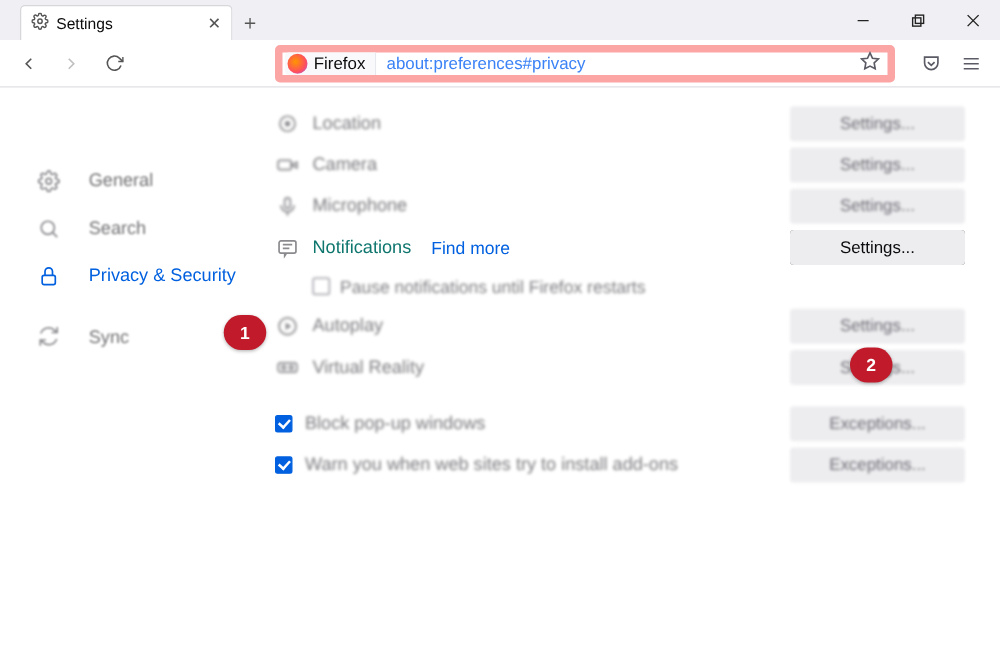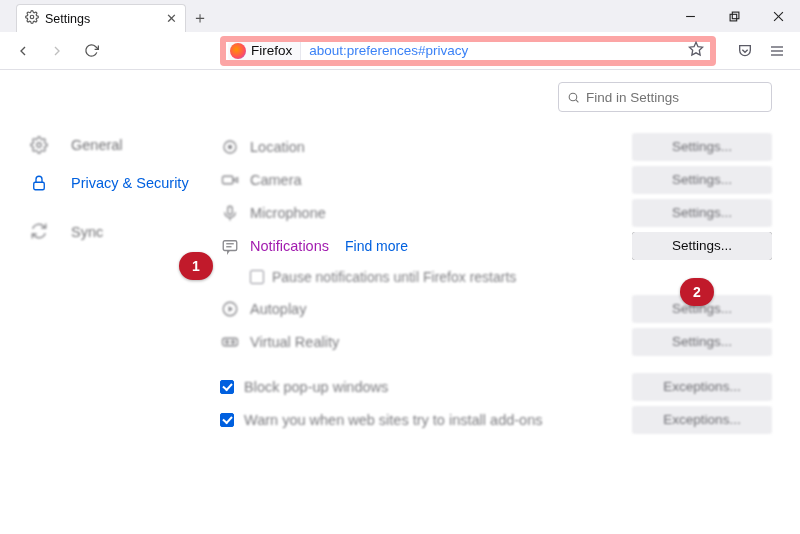--- a/index.html
+++ b/index.html
@@ -120,21 +120,21 @@
   }
   .perm-row{
     display:flex;align-items:center;
     height:33px;
     gap:10px;
     padding-left:4px;
   }
   .perm-row .ic{width:20px;height:20px;display:flex;align-items:center;justify-content:center;color:#8b8b8f;}
   .perm-row .ic svg{width:18px;height:18px;stroke:#8b8b8f;fill:none;stroke-width:1.8;}
   .perm-label{color:#7b7b7f;font-size:14.5px;}
-  .perm-label.sharp{color:#a21caf;filter:none;}
+  .perm-label.sharp{color:#0f766e;filter:none;}
   .blur .perm-label, .blur .ic{filter:blur(1.1px);}
   .learn{color:#0060df;font-size:14px;margin-left:6px;}
   .btn-settings{
     margin-left:auto;
     width:140px;height:28px;
     background:#ededf0;
     border-radius:3px;
     display:flex;align-items:center;justify-content:center;
     font-size:13.5px;color:#6d6d72;
   }
@@ -252,48 +252,46 @@
 <div class="content">
 
   <div class="sidebar">
     <div class="side-item" style="filter:blur(0.8px);">
       <svg viewBox="0 0 24 24">
           <circle cx="12" cy="12" r="3"></circle>
           <path d="M19.4 15a1.7 1.7 0 0 0 .34 1.87l.06.06a2 2 0 1 1-2.83 2.83l-.06-.06a1.7 1.7 0 0 0-1.87-.34 1.7 1.7 0 0 0-1 1.56V21a2 2 0 1 1-4 0v-.09a1.7 1.7 0 0 0-1.11-1.56 1.7 1.7 0 0 0-1.87.34l-.06.06a2 2 0 1 1-2.83-2.83l.06-.06a1.7 1.7 0 0 0 .34-1.87 1.7 1.7 0 0 0-1.56-1H3a2 2 0 1 1 0-4h.09a1.7 1.7 0 0 0 1.56-1.11 1.7 1.7 0 0 0-.34-1.87l-.06-.06a2 2 0 1 1 2.83-2.83l.06.06a1.7 1.7 0 0 0 1.87.34H9a1.7 1.7 0 0 0 1-1.56V3a2 2 0 1 1 4 0v.09a1.7 1.7 0 0 0 1 1.56 1.7 1.7 0 0 0 1.87-.34l.06-.06a2 2 0 1 1 2.83 2.83l-.06.06a1.7 1.7 0 0 0-.34 1.87V9a1.7 1.7 0 0 0 1.56 1H21a2 2 0 1 1 0 4h-.09a1.7 1.7 0 0 0-1.56 1z"></path>
         </svg>
       <span>General</span>
     </div>
+    <div class="side-item" style="filter:blur(0.8px);">
+      <svg viewBox="0 0 24 24">
+          <circle cx="11" cy="11" r="7"></circle>
+          <line x1="21" y1="21" x2="16.5" y2="16.5"></line>
+        </svg>
+      <span>Search</span>
+    </div>
     <div class="side-item active">
       <svg viewBox="0 0 24 24">
           <rect x="5" y="11" width="14" height="10" rx="2"></rect>
           <path d="M8 11V7a4 4 0 0 1 8 0v4"></path>
         </svg>
       <span>Privacy &amp; Security</span>
     </div>
     <div class="side-item" style="filter:blur(0.8px);align-items:flex-end;">
       <svg viewBox="0 0 24 24">
           <path d="M21 2v6h-6"></path>
           <path d="M3 22v-6h6"></path>
           <path d="M3.51 9a9 9 0 0 1 14.85-3.36L21 8"></path>
           <path d="M20.49 15a9 9 0 0 1-14.85 3.36L3 16"></path>
         </svg>
       <span>Sync</span>
     </div>
   </div>
 
   <div class="main">
-    <div class="find-wrap">
-      <div class="find-box">
-        <svg viewBox="0 0 24 24">
-            <circle cx="11" cy="11" r="7"></circle>
-            <line x1="21" y1="21" x2="16.5" y2="16.5"></line>
-          </svg>
-        <span>Find in Settings</span>
-      </div>
-    </div>
 
 
     <div class="perm-row blur">
       <span class="ic">
           <svg viewBox="0 0 24 24">
             <circle cx="12" cy="12" r="8"></circle>
             <circle cx="12" cy="12" r="2" fill="#8b8b8f"></circle>
           </svg>
         </span>
       <span class="perm-label">Location</span>

